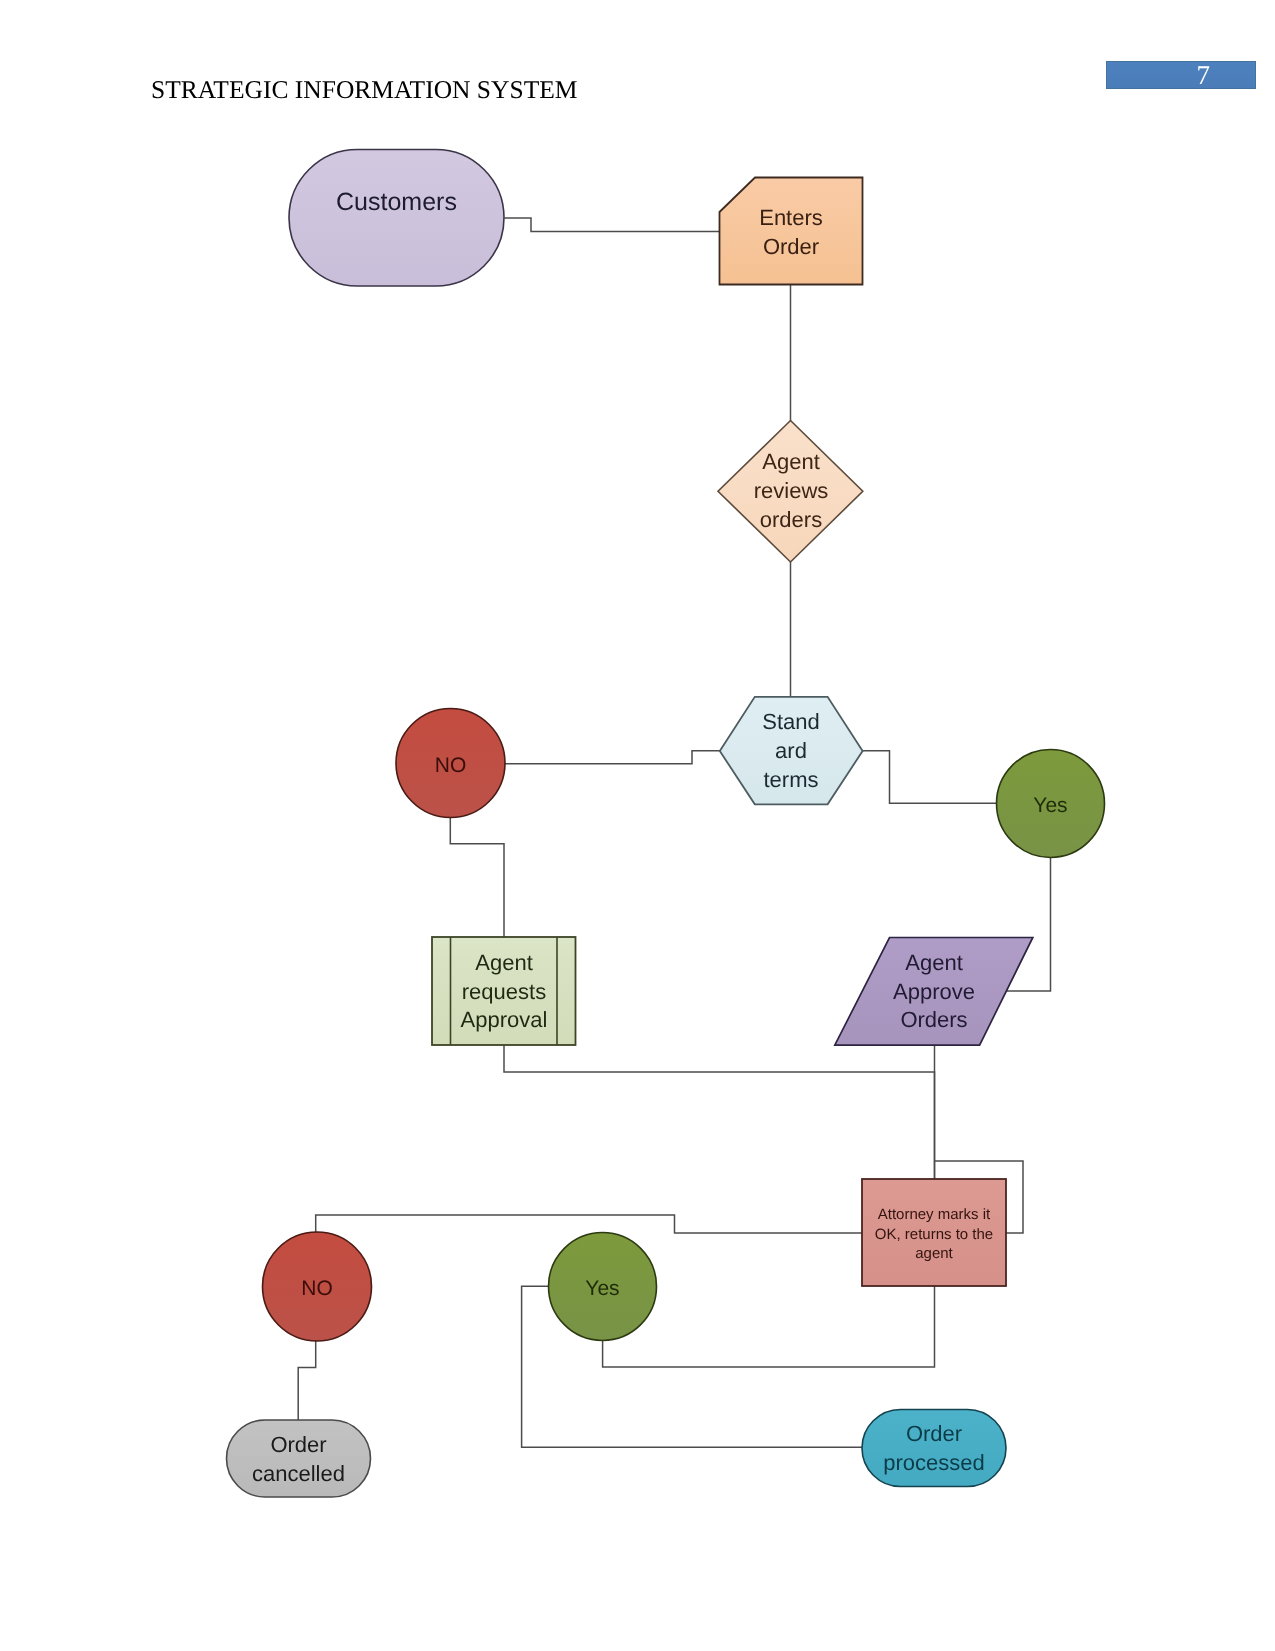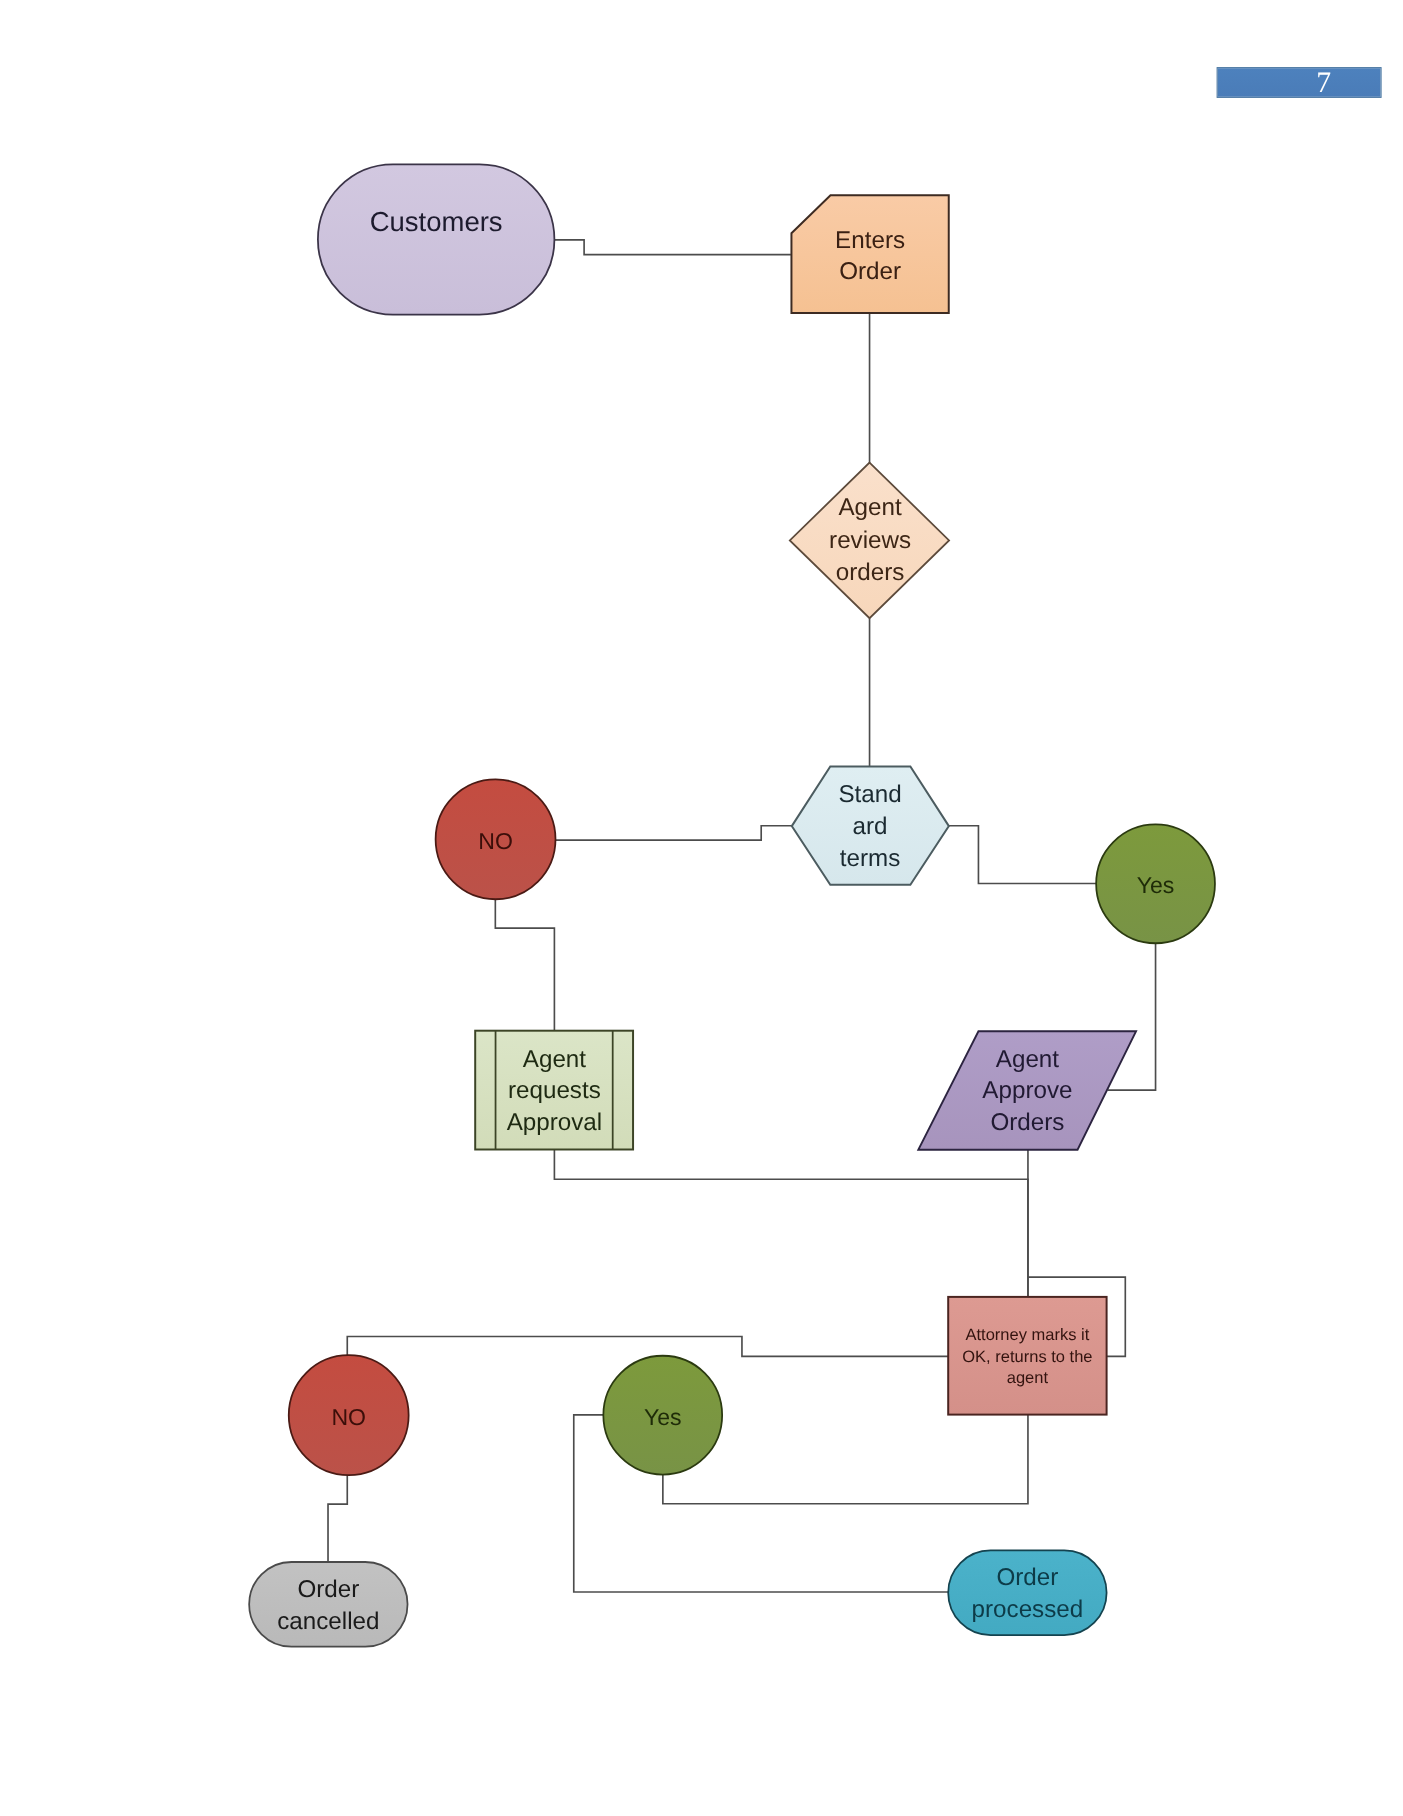--- a/index.html
+++ b/index.html
@@ -22,20 +22,21 @@
   #flow text.lbl{font-family:"Liberation Sans",sans-serif;font-size:22px;fill:#1d1b2e;
      text-anchor:middle;}
   #flow text.big{font-size:25px;}
   #flow text.sm{font-size:15px;}
   #flow text.nw{font-size:21px;}
 </style>
 </head>
 <body>
 
 <div id="page">
+  <div id="doc-title">STRATEGIC INFORMATION SYSTEM</div>
   <div id="page-number-box"></div>
   <div id="page-number">7</div>
 
   <svg id="flow" width="1275" height="1651">
     <defs>
       <linearGradient id="g-lav" x1="0" y1="0" x2="0" y2="1">
         <stop offset="0" stop-color="#d2c8e0"></stop>
           <stop offset="1" stop-color="#c9bed9"></stop>
       </linearGradient>
       <linearGradient id="g-orange" x1="0" y1="0" x2="0" y2="1">

